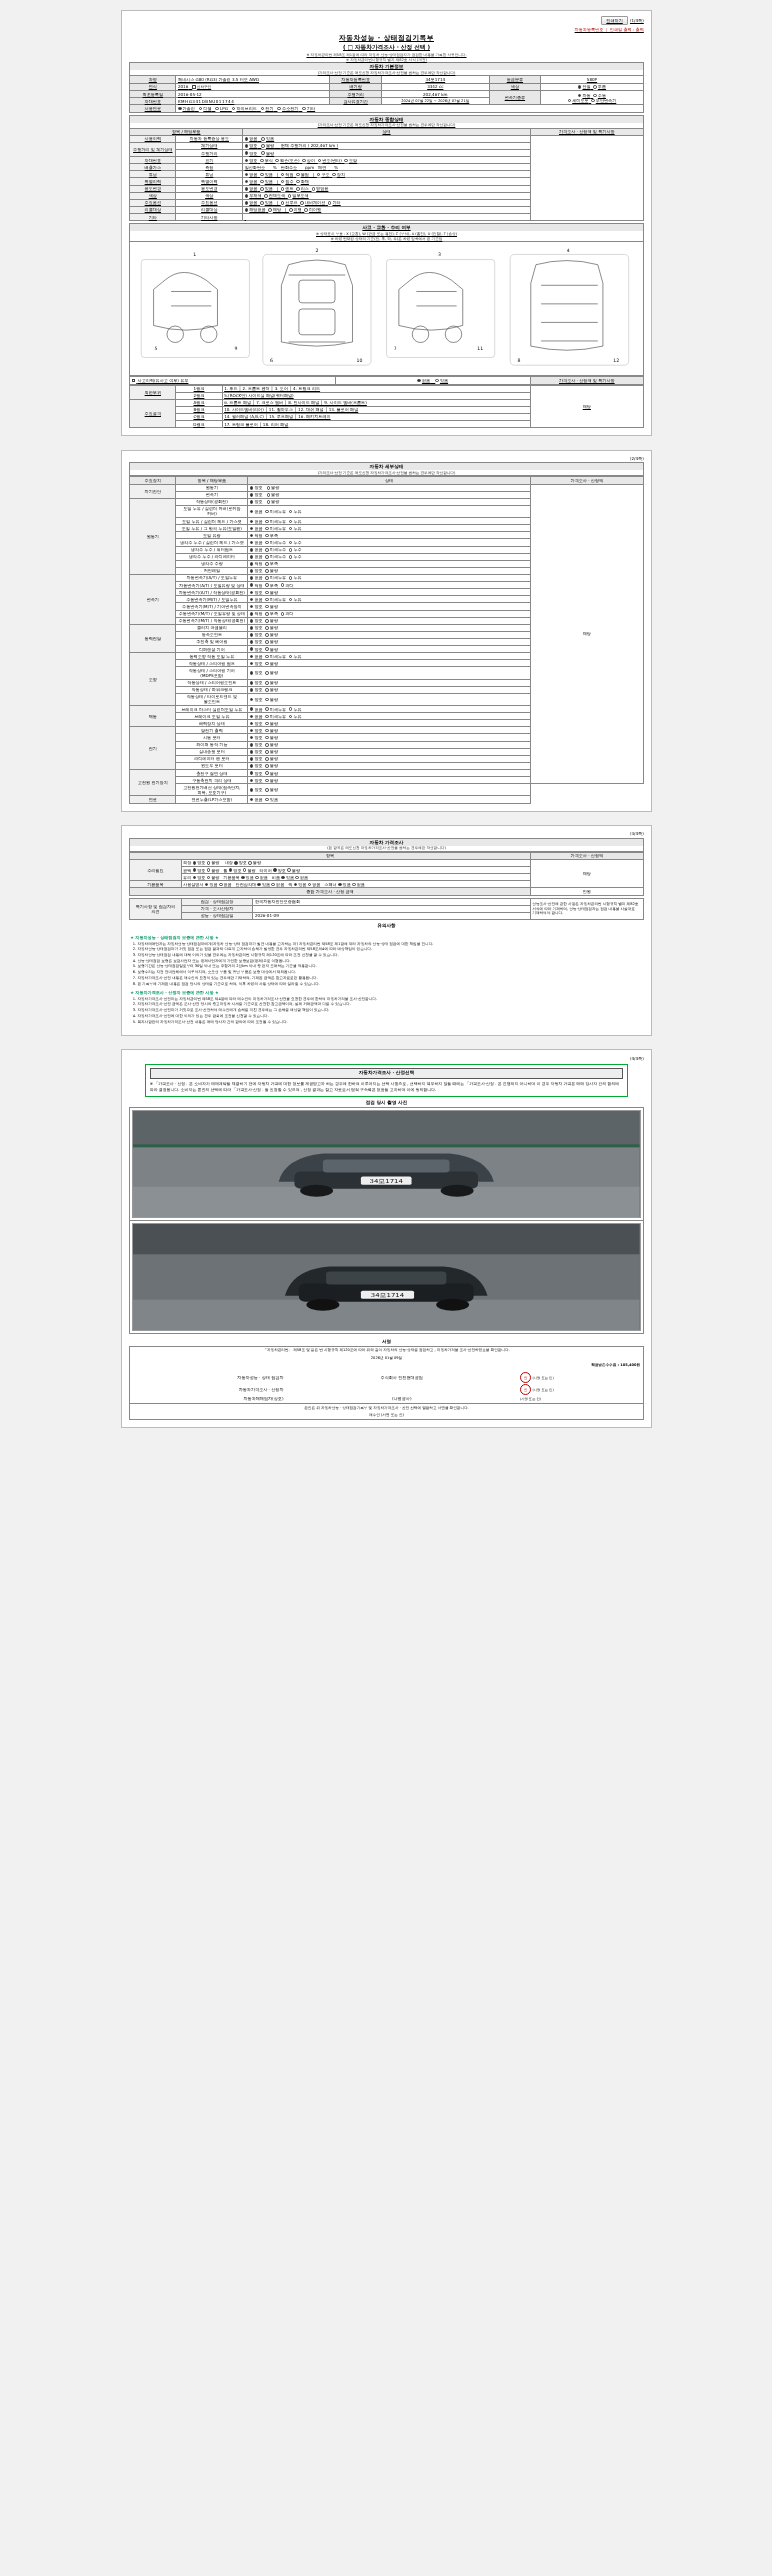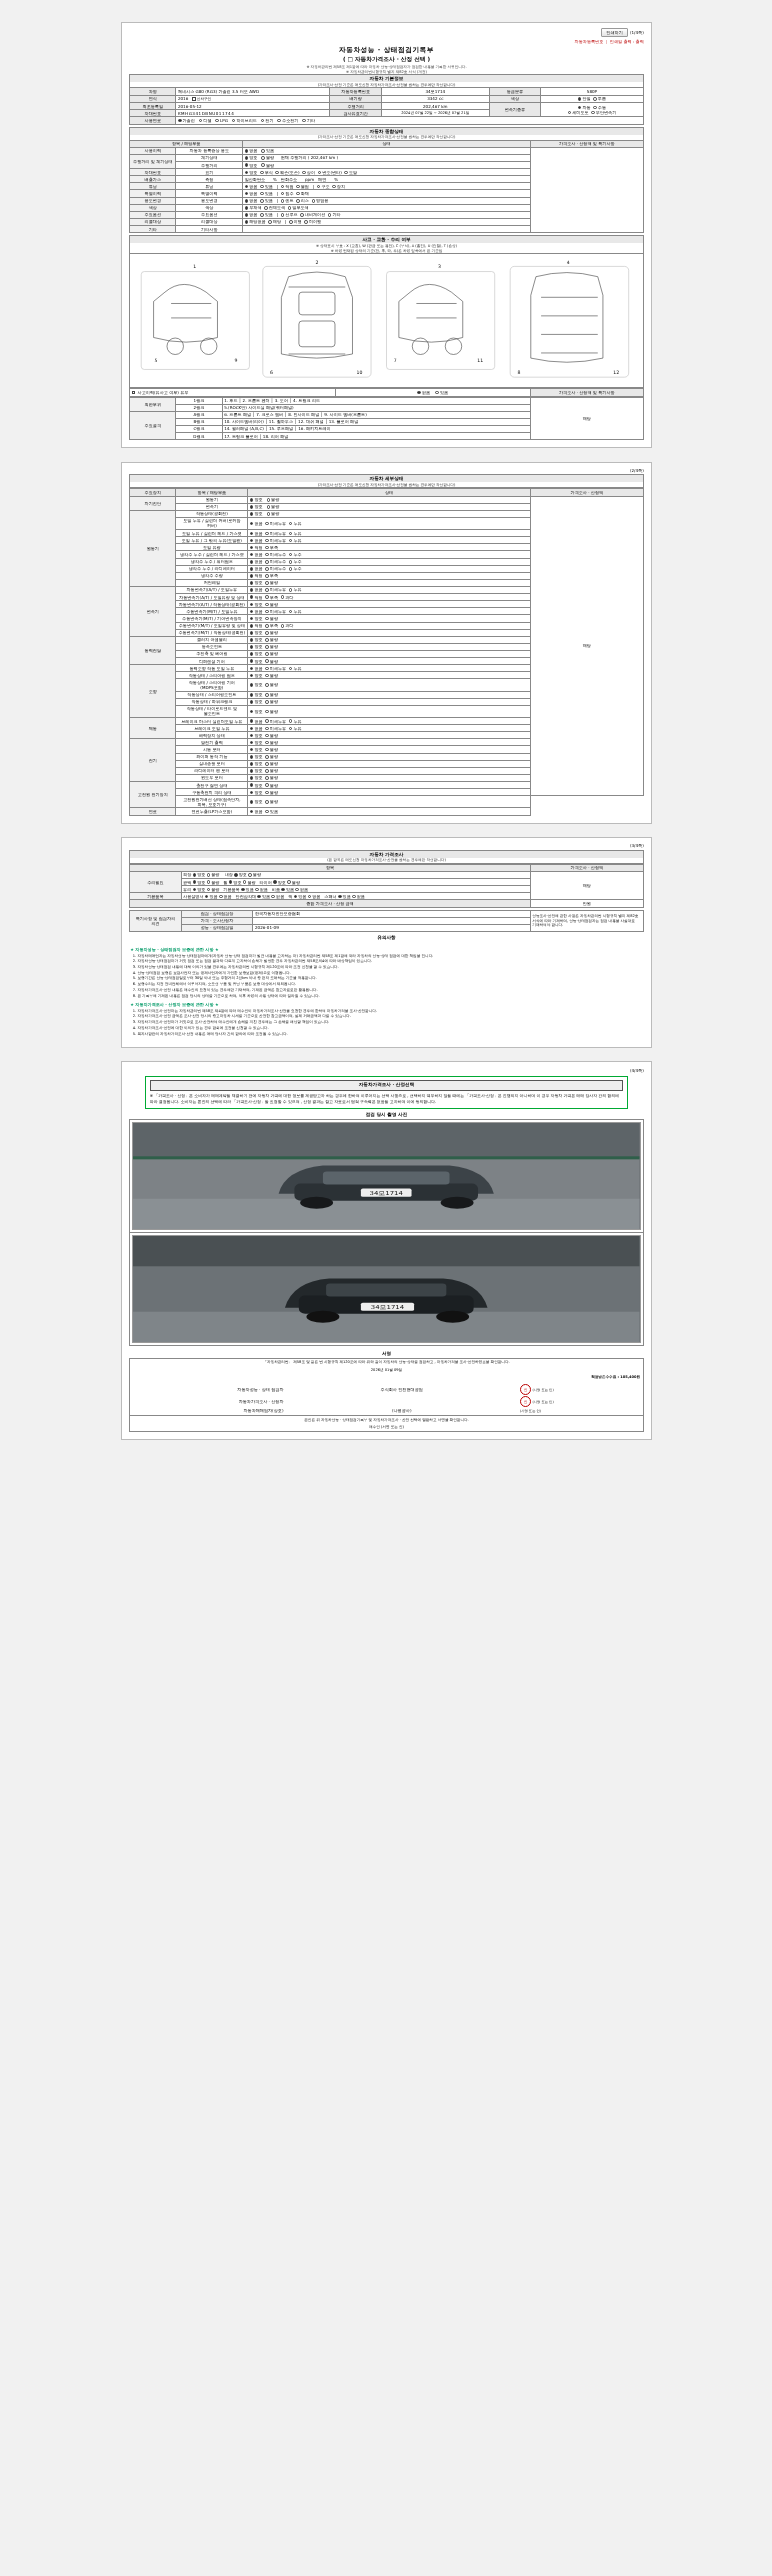--- a/index.html
+++ b/index.html
@@ -28,21 +28,21 @@
     padding:0;
   }
   .sheet{
     background:var(--paper);
     border:0.5px solid #bbb;
     margin:0 auto 13.4px auto;
     width:531px;
     padding:5.2px 7.2px 7.2px 7.2px;
     position:relative;
   }
-  .sheet.first{margin-top:22px;}
+  .sheet.first{margin-top:10px;text-decoration:underline;}
   .pagemark{
     text-align:right;
     font-size:4.1px;
     margin-bottom:1.5px;
   }
   .topbar{
     display:flex;
     justify-content:flex-end;
     gap:2.1px;
     align-items:center;

